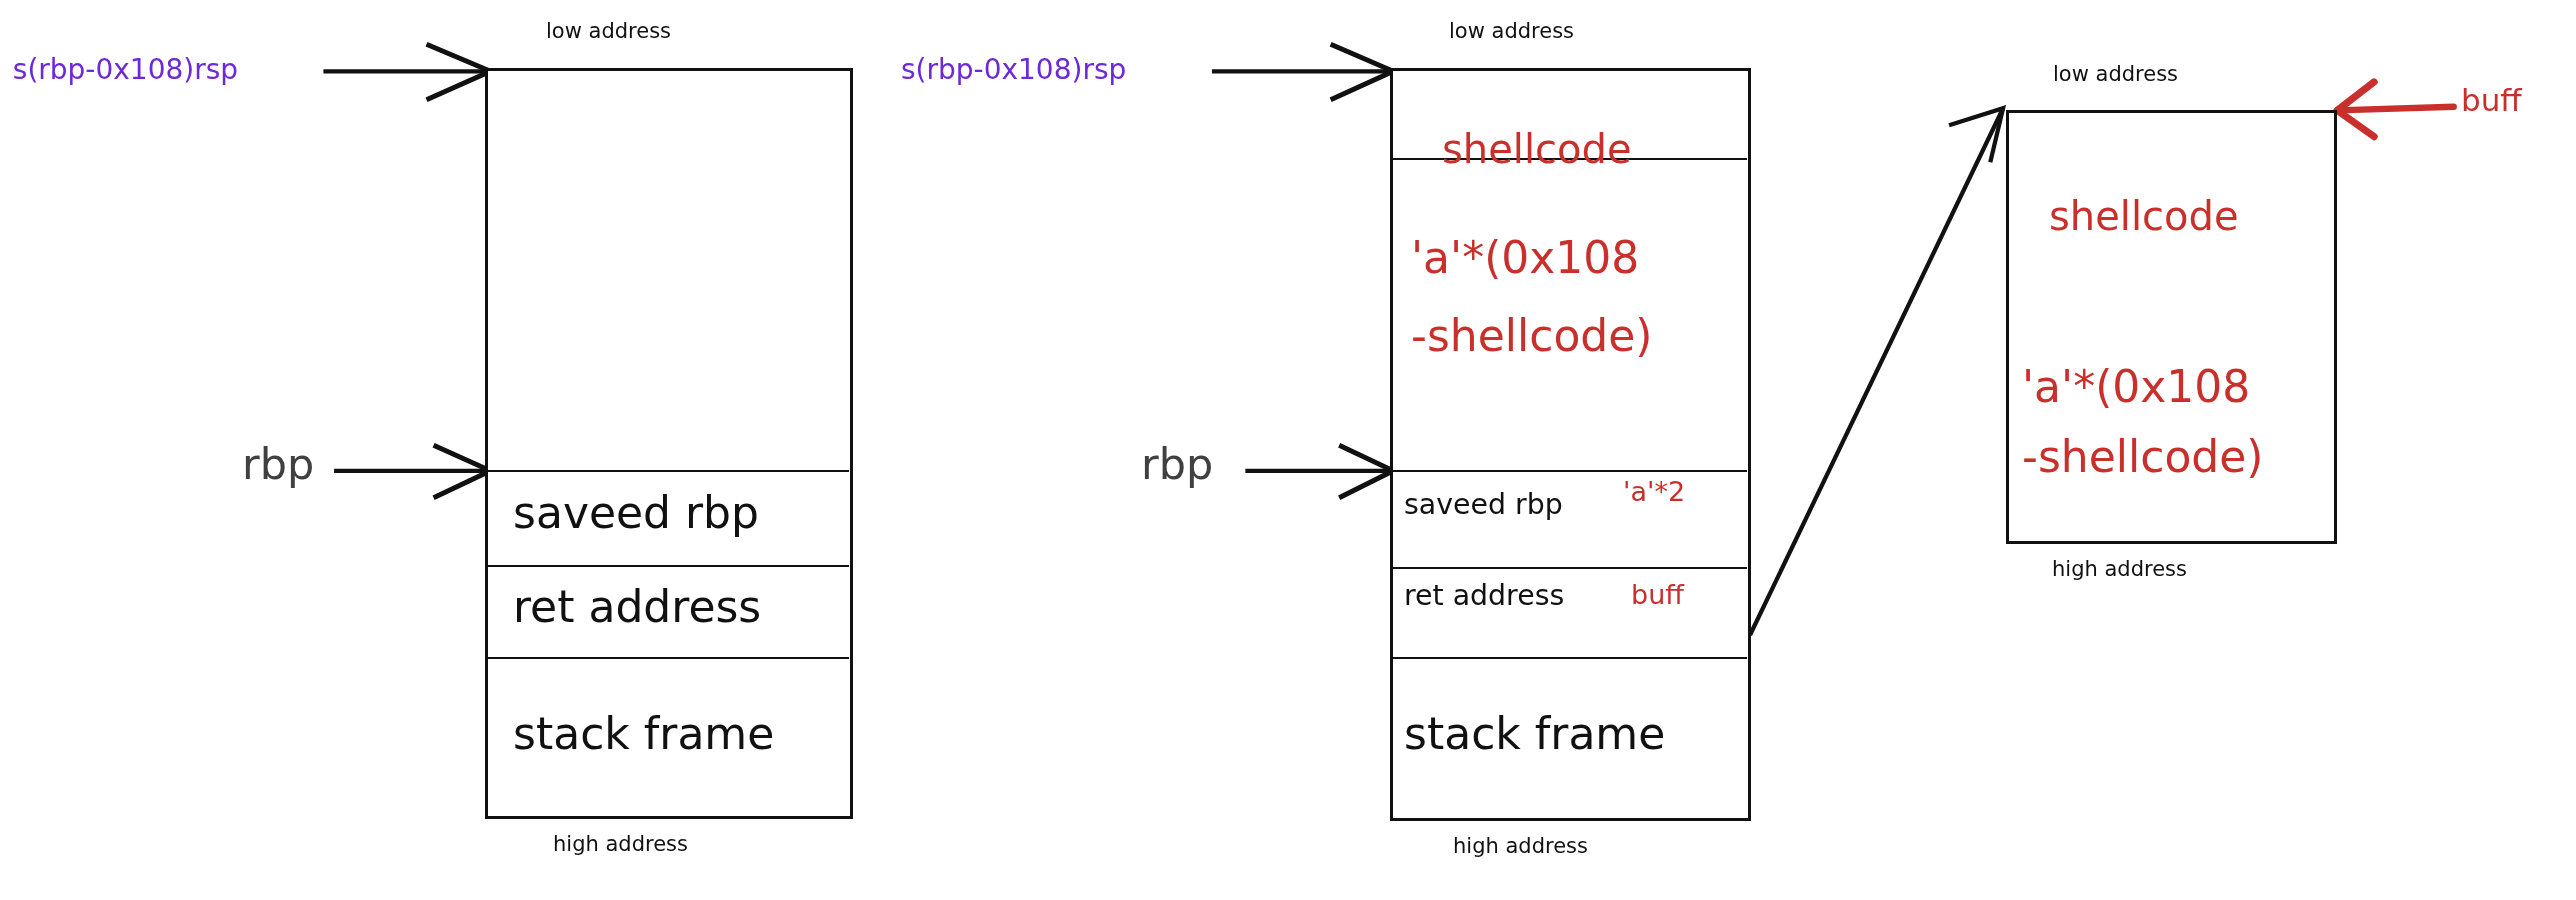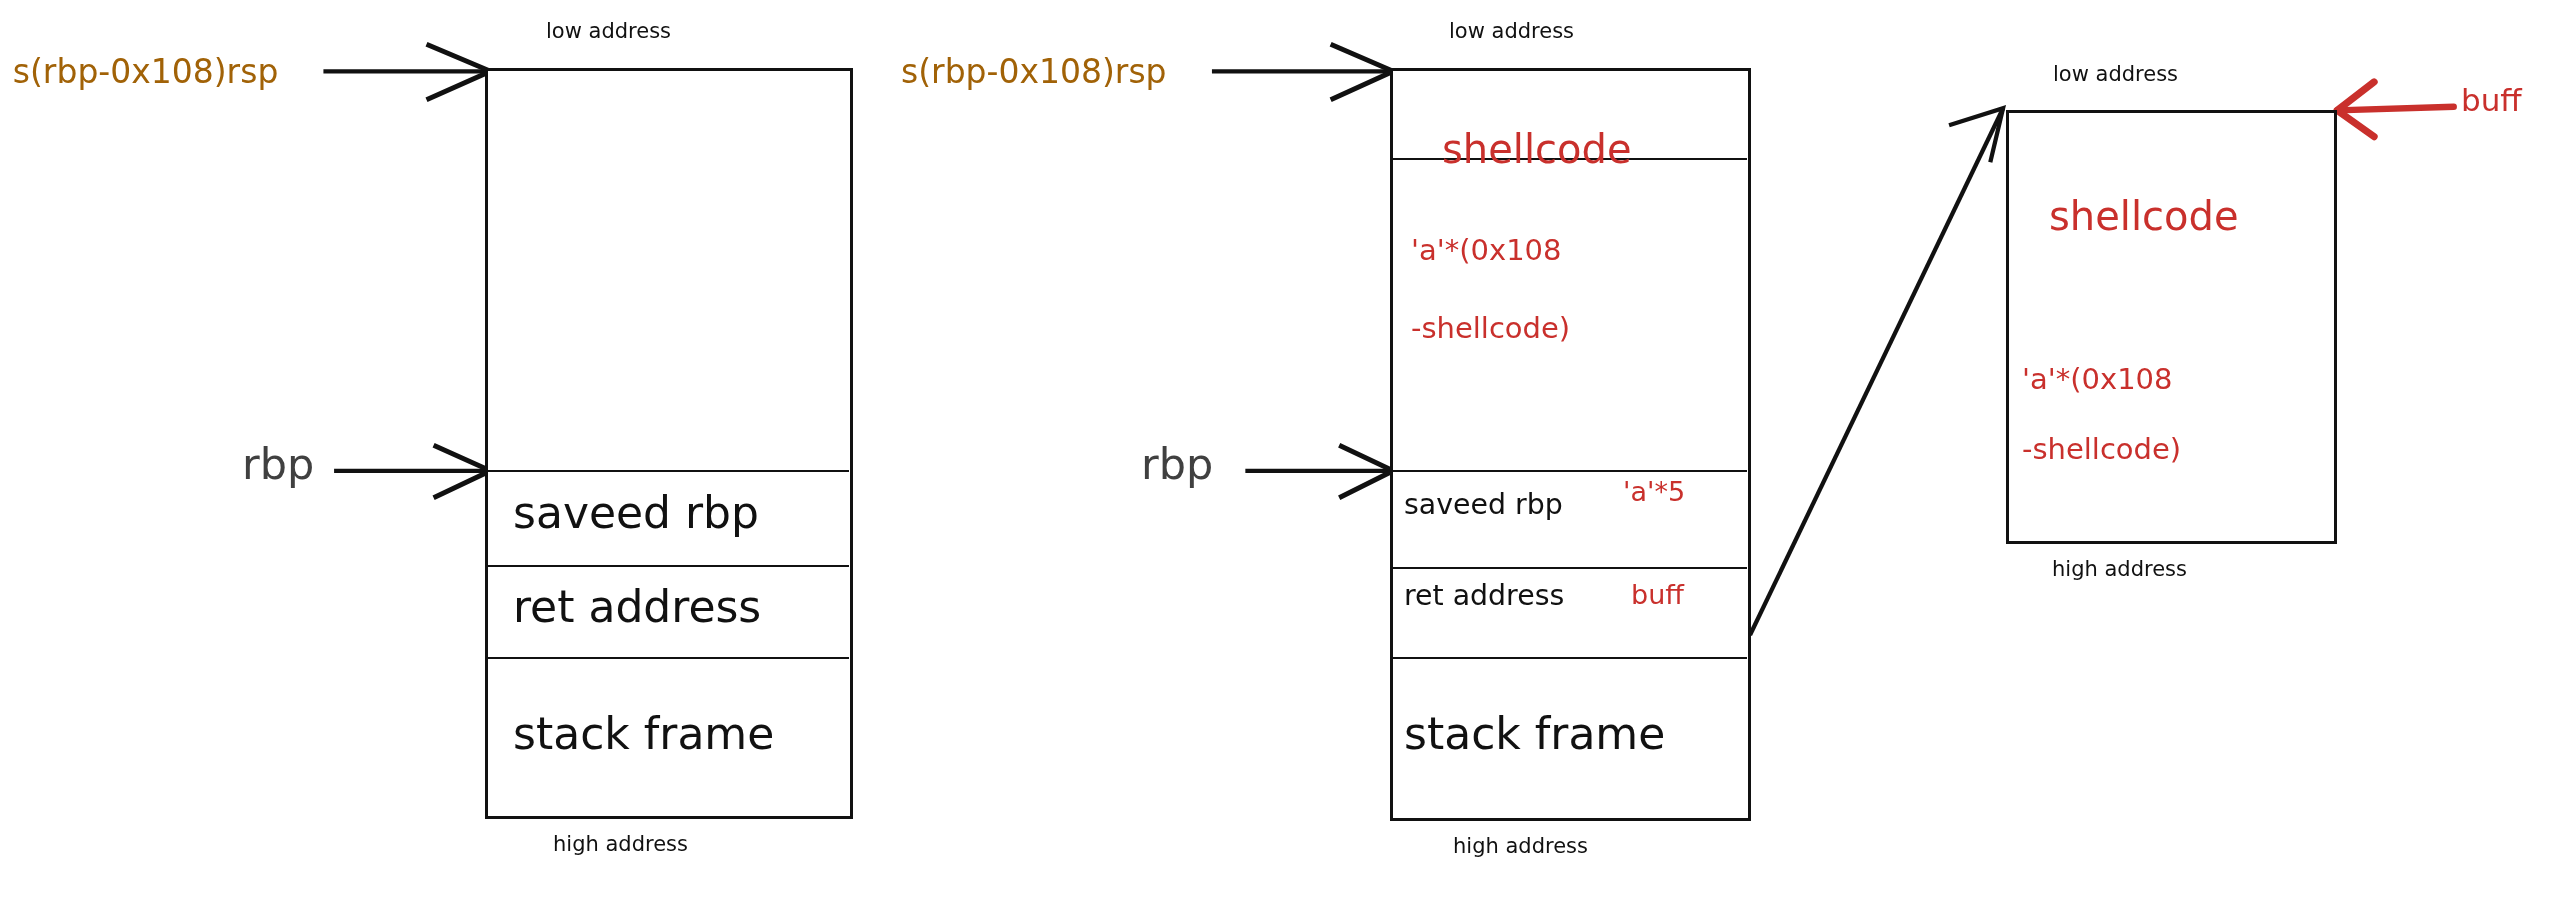--- a/index.html
+++ b/index.html
@@ -9,25 +9,25 @@
   .txt{position:absolute;white-space:pre;color:#111;line-height:1.05;
        font-family:"DejaVu Sans",sans-serif;}
   .red{color:#c9302c;}
 
   
   .stackbox{position:absolute;border:3.6px solid #111;box-sizing:border-box;background:#fff;}
   .cellline{position:absolute;height:0;border-top:2.8px solid #111;}
 
   
   .lbl-addr{font-size:21px;color:#111;margin-left:6px;}
-  .lbl-ptr{font-size:33px;color:#a16207;}
+  .lbl-ptr{font-size:28px;color:#6d28d9;}
   .lbl-rbp{font-size:43px;color:#404040;}
   .cell-big{font-size:44px;color:#111;}
   .cell-sm{font-size:28.4px;color:#111;}
-  .red-big{font-size:29px;}
+  .red-big{font-size:44px;}
   .red-mid{font-size:40px;margin-top:37px;}
   .red-sm{font-size:27px;}
   .red-lbl{font-size:31px;}
 
   svg{position:absolute;left:0;top:0;width:2576px;height:901px;overflow:visible;
       pointer-events:none;}
 </style>
 </head>
 <body>
 
@@ -90,21 +90,21 @@
     <div class="cellline" style="left:0;top:399px;width:354px;"></div>
     <div class="cellline" style="left:0;top:496px;width:354px;"></div>
     <div class="cellline" style="left:0;top:586px;width:354px;"></div>
   </div>
 
   <div class="txt red-mid red" style="left:1442px;top:91px;">shellcode</div>
   <div class="txt red-big red" style="left:1411px;top:235px;">'a'*(0x108</div>
   <div class="txt red-big red" style="left:1411px;top:313px;">-shellcode)</div>
 
   <div class="txt cell-sm" style="left:1404px;top:490px;">saveed rbp</div>
-  <div class="txt red-sm red" style="left:1623px;top:478px;">'a'*5</div>
+  <div class="txt red-sm red" style="left:1623px;top:478px;">'a'*2</div>
 
   <div class="txt cell-sm" style="left:1404px;top:581px;">ret address</div>
   <div class="txt red-sm red" style="left:1631px;top:581px;">buff</div>
 
   <div class="txt cell-big" style="left:1404px;top:711px;">stack frame</div>
   <div class="txt lbl-addr" style="left:1447px;top:835px;">high address</div>
 
   <div class="txt lbl-addr" style="left:2047px;top:63px;">low address</div>
 
   <div class="stackbox" style="left:2006px;top:110px;width:331px;height:434px;"></div>

